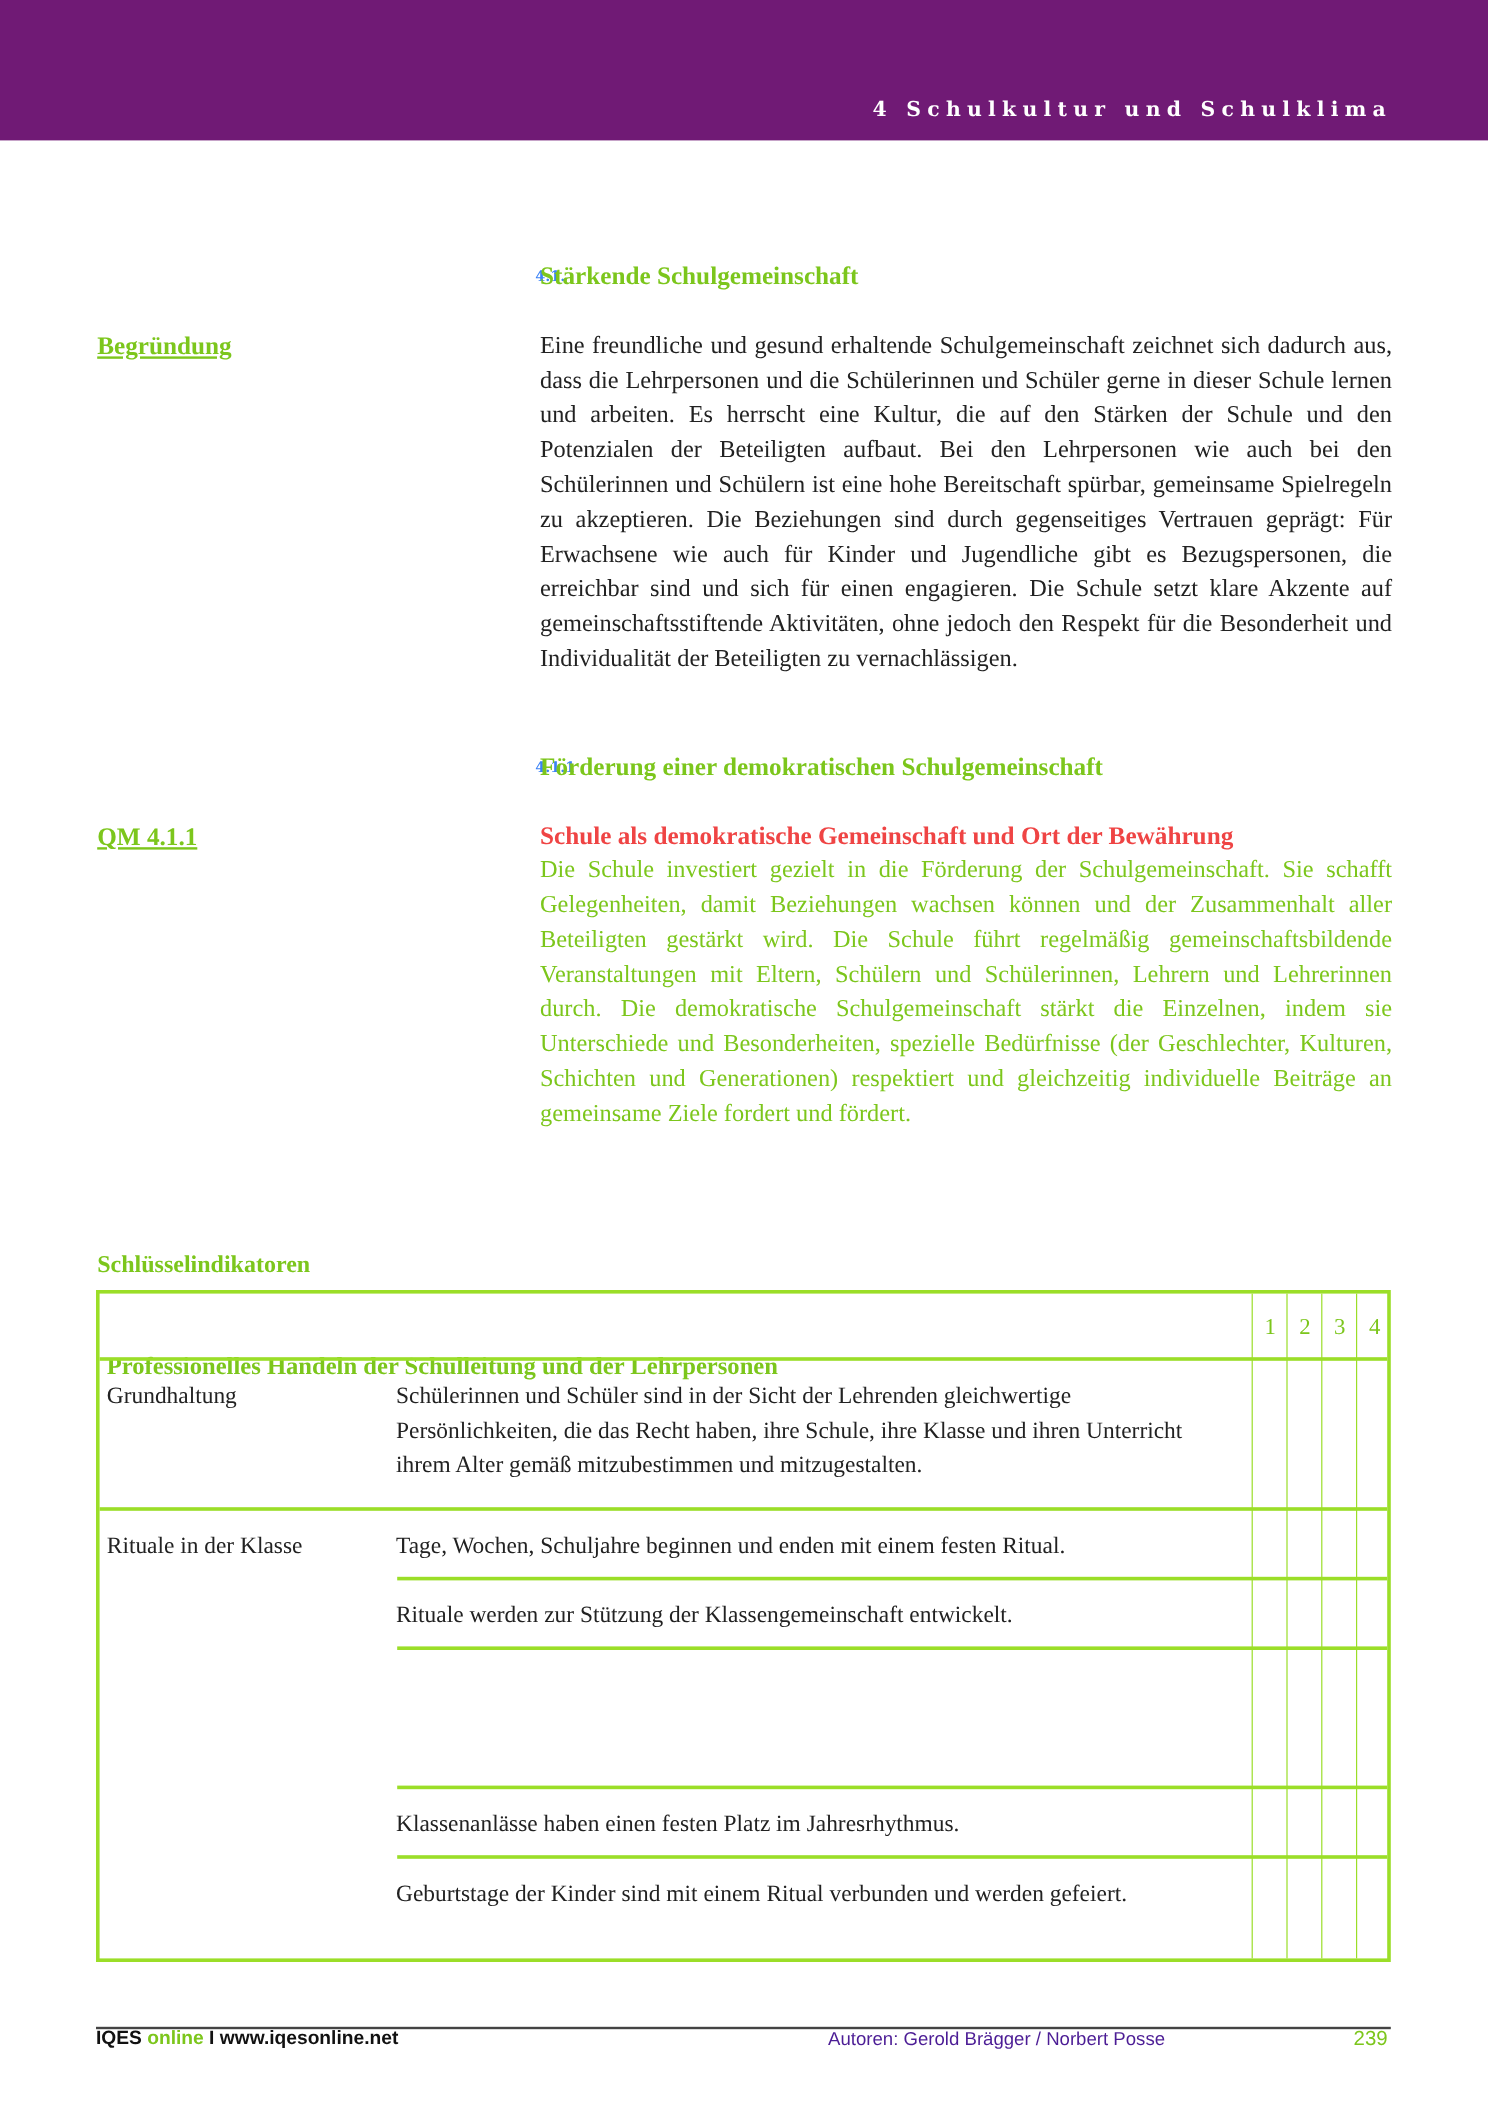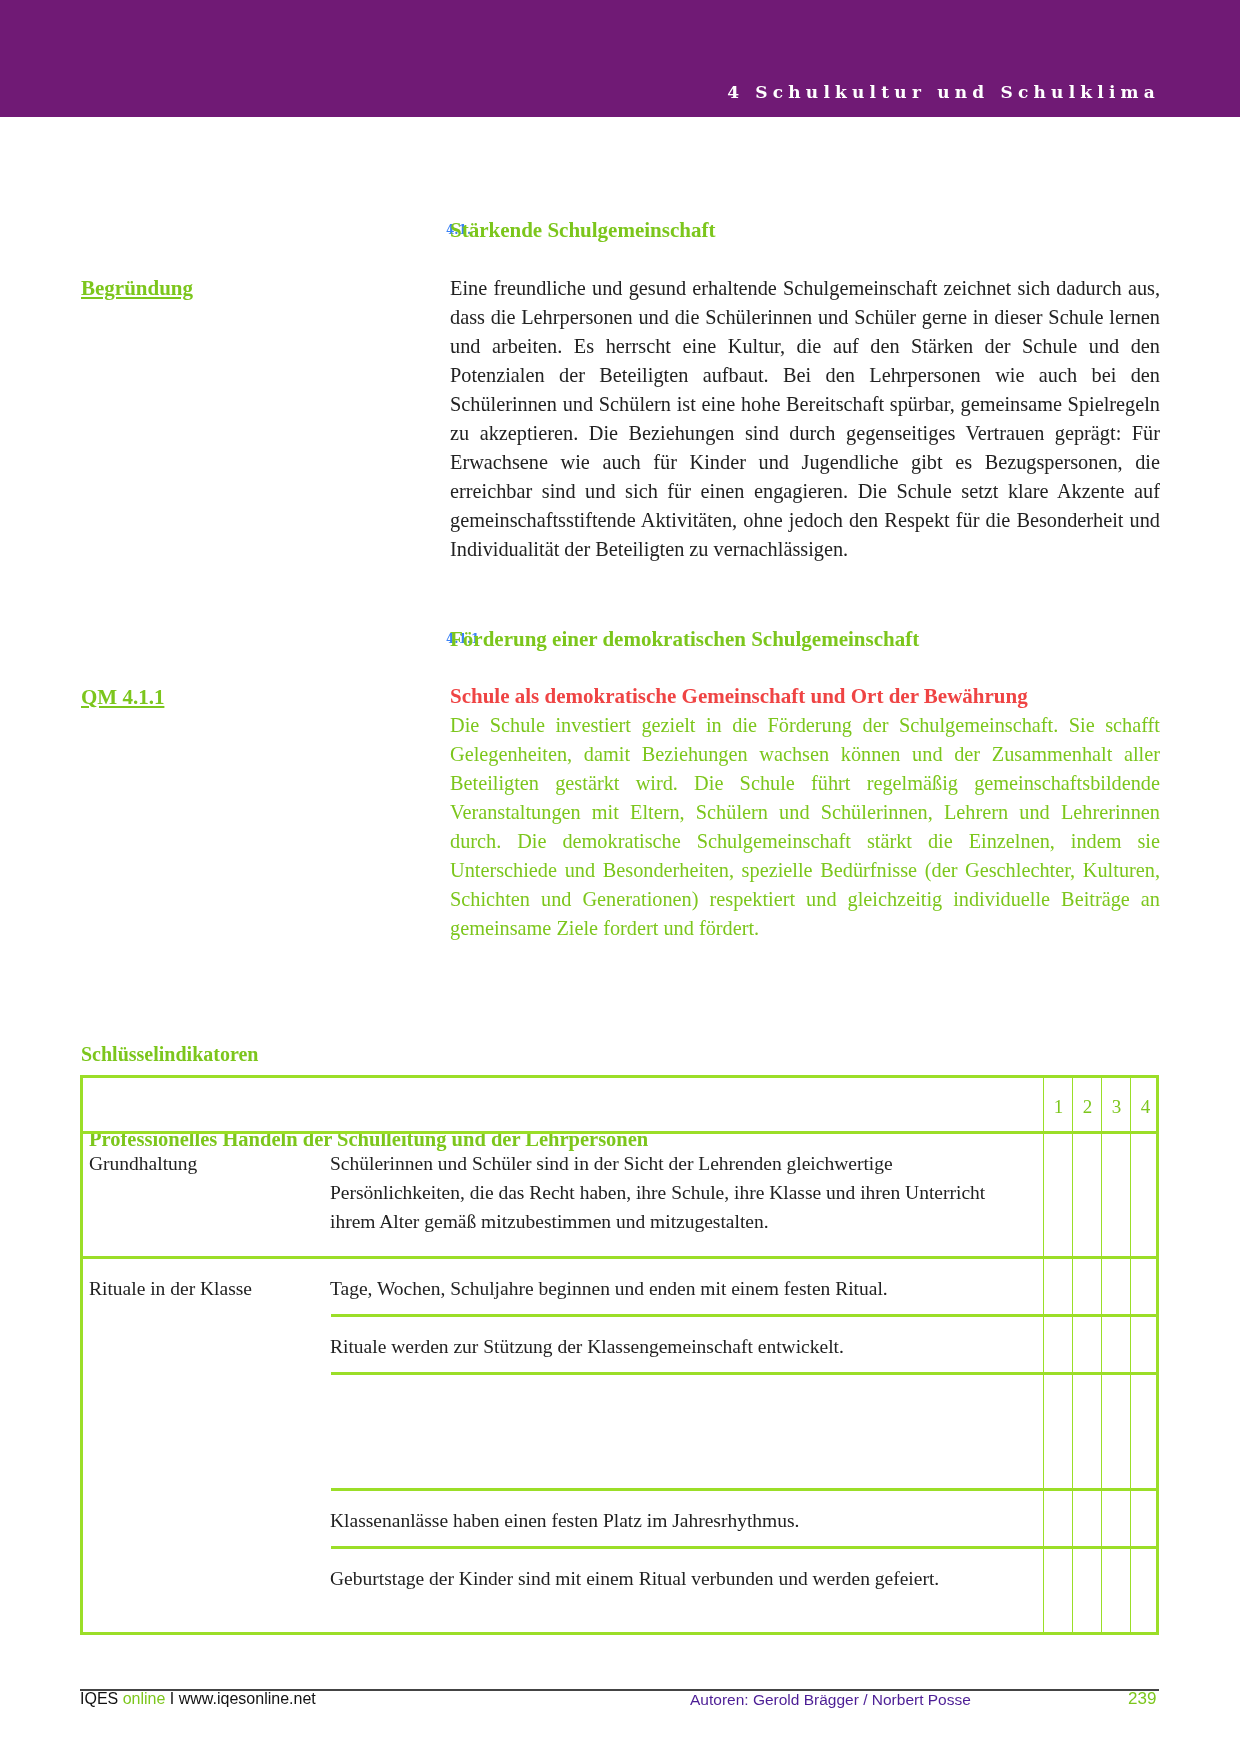--- a/index.html
+++ b/index.html
@@ -57,21 +57,21 @@
     position: absolute; left: 6px; top: 18px; font-family: "Liberation Serif", serif;
     font-size: 20.5px; font-weight: bold; color: #7cc61c; margin-top: 32px;
   }
   .scale-num {
     position: absolute; top: 18px; width: 29px; text-align: center;
     font-family: "Liberation Serif", serif; font-size: 19px; color: #7cc61c;
   }
   .footer-line { position: absolute; left: 80px; top: 1689px; width: 1079px; height: 2px; background: #444; }
   .footer-left {
     position: absolute; left: 80px; top: 1690px; font-family: "Liberation Sans", sans-serif;
-    font-size: 16px; font-weight: normal; color: #111;
+    font-size: 16px; font-weight: bold; color: #111;
   }
   .footer-left .online { color: #7cc61c; }
   .footer-mid {
     position: absolute; left: 690px; top: 1691px; font-family: "Liberation Sans", sans-serif;
     font-size: 15.5px; color: #4c1d95;
   }
   .footer-page {
     position: absolute; left: 1128px; top: 1689px; font-family: "Liberation Sans", sans-serif;
     font-size: 17px; color: #7cc61c;
   }

